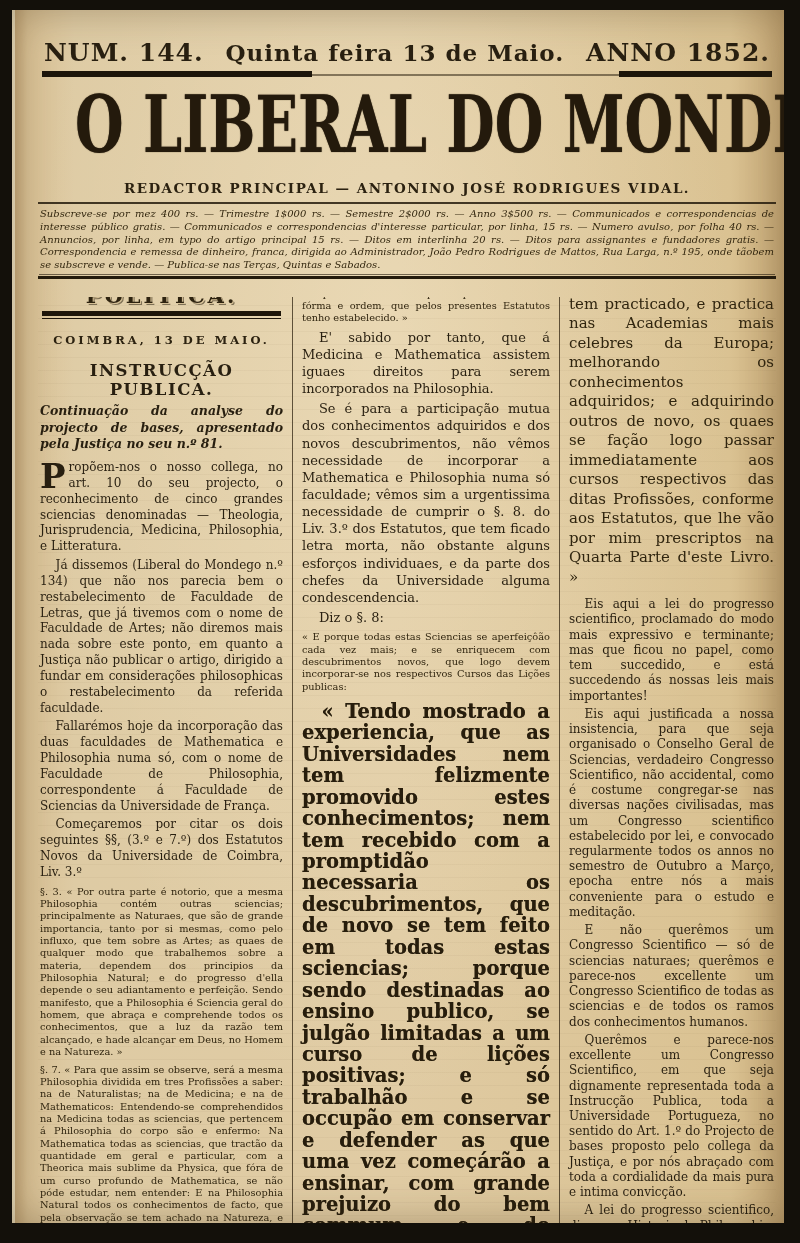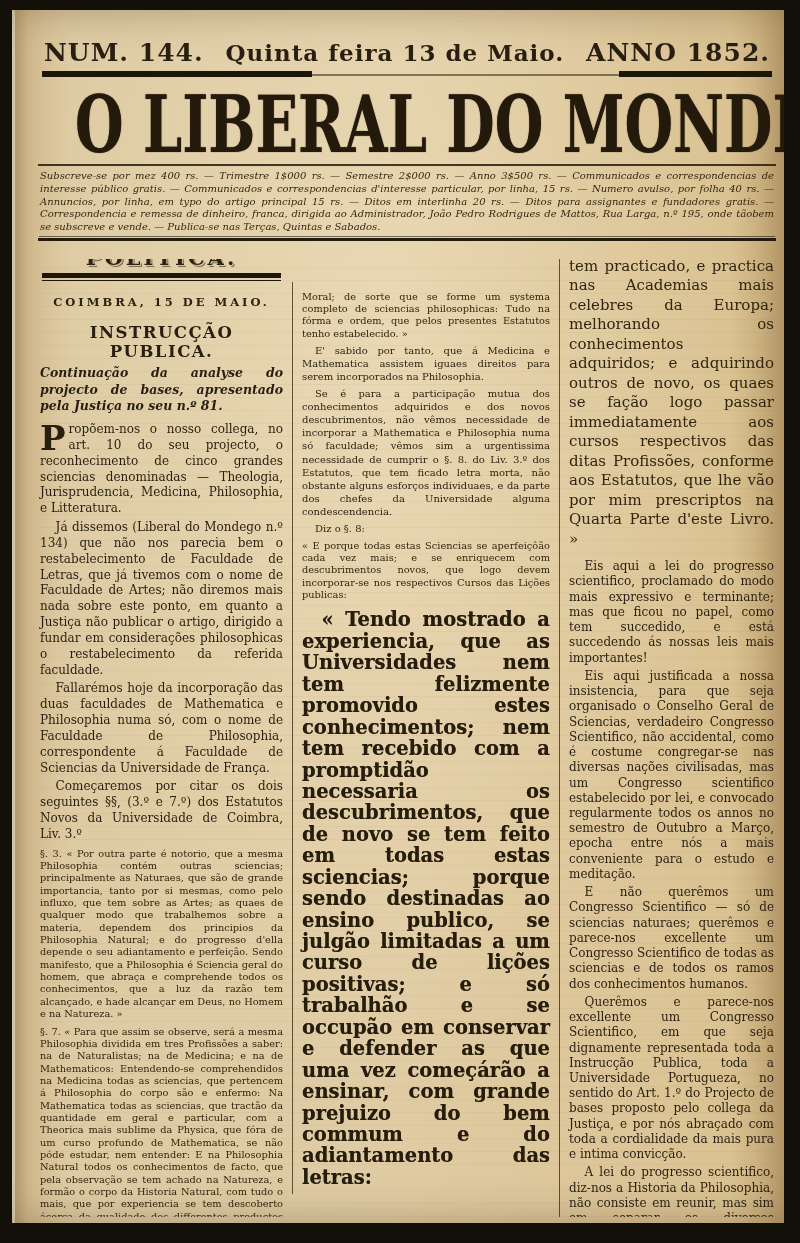--- a/index.html
+++ b/index.html
@@ -67,21 +67,21 @@
   .drop::first-letter{
     font-size:34px;float:left;line-height:.78;padding:3px 3px 0 0;font-weight:bold;
   }
   .small-q{margin:5px 0 4px 0;font-size:9.8px;line-height:1.26;text-align:justify;text-indent:0;
     color:#30250f;}
   .big-quote{
     margin:8px 0 6px 0;font-size:19.5px;line-height:1.1;font-weight:bold;
     text-align:justify;text-indent:1em;color:#271d0c;
     text-shadow:0 0 .6px rgba(39,29,12,.7);
   }
-  .mid-body{font-size:10px;}
+  .mid-body{font-size:13px;}
   .right-body{font-size:12px;line-height:1.27;}
   .right-quote{font-size:15px;line-height:1.3;text-align:justify;text-indent:0;margin:0 0 10px 0;color:#30250f;}
 </style>
 </head>
 <body>
 
 <div class="page">
   <div class="inner">
 
     <header class="masthead">
@@ -89,36 +89,37 @@
         <span>NUM. 144.</span>
         <span class="date">Quinta feira 13 de Maio.</span>
         <span>ANNO 1852.</span>
       </div>
       <div class="bar-row">
         <div class="thin"></div>
         <div class="bar left"></div>
         <div class="bar right"></div>
       </div>
       <h1 class="title">O LIBERAL DO MONDEGO.</h1>
+      <div class="editor">REDACTOR PRINCIPAL — ANTONINO JOSÉ RODRIGUES VIDAL.</div>
       <div class="rule thin-rule"></div>
       <p class="subscription">Subscreve-se por mez 400 rs. — Trimestre 1$000 rs. — Semestre 2$000 rs. — Anno 3$500 rs. — Communicados e correspondencias de interesse público gratis. — Communicados e correspondencias d'interesse particular, por linha, 15 rs. — Numero avulso, por folha 40 rs. — Annuncios, por linha, em typo do artigo principal 15 rs. — Ditos em interlinha 20 rs. — Ditos para assignantes e fundadores gratis. — Correspondencia e remessa de dinheiro, franca, dirigida ao Administrador, João Pedro Rodrigues de Mattos, Rua Larga, n.º 195, onde tãobem se subscreve e vende. — Publica-se nas Terças, Quintas e Sabados.</p>
       <div class="rule thick-rule"></div>
     </header>
 
     <main class="columns">
 
       <section class="col col-left">
         <div class="section-banner">
           <h2>PARTE POLITICA.</h2>
           <div class="double-bar">
             <div class="b1"></div>
             <div class="b2"></div>
           </div>
         </div>
-        <div class="dateline">COIMBRA, 15 DE MAIO.</div>
+        <div class="dateline">COIMBRA, 13 DE MAIO.</div>
         <h3 class="article-title">INSTRUCÇÃO PUBLICA.</h3>
         <p class="subtitle">Continuação da analyse do projecto de bases, apresentado pela Justiça no seu n.º 81.</p>
         <p class="body-p drop">Propõem-nos o nosso collega, no art. 10 do seu projecto, o reconhecimento de cinco grandes sciencias denominadas — Theologia, Jurisprudencia, Medicina, Philosophia, e Litteratura.</p>
         <p class="body-p">Já dissemos (Liberal do Mondego n.º 134) que não nos parecia bem o restabelecimento de Faculdade de Letras, que já tivemos com o nome de Faculdade de Artes; não diremos mais nada sobre este ponto, em quanto a Justiça não publicar o artigo, dirigido a fundar em considerações philosophicas o restabelecimento da referida faculdade.</p>
         <p class="body-p">Fallarémos hoje da incorporação das duas faculdades de Mathematica e Philosophia numa só, com o nome de Faculdade de Philosophia, correspondente á Faculdade de Sciencias da Universidade de França.</p>
         <p class="body-p">Começaremos por citar os dois seguintes §§, (3.º e 7.º) dos Estatutos Novos da Universidade de Coimbra, Liv. 3.º</p>
         <p class="small-q">§. 3. « Por outra parte é notorio, que a mesma Philosophia contém outras sciencias; principalmente as Naturaes, que são de grande importancia, tanto por si mesmas, como pelo influxo, que tem sobre as Artes; as quaes de qualquer modo que trabalhemos sobre a materia, dependem dos principios da Philosophia Natural; e do progresso d'ella depende o seu adiantamento e perfeição. Sendo manifesto, que a Philosophia é Sciencia geral do homem, que abraça e comprehende todos os conhecimentos, que a luz da razão tem alcançado, e hade alcançar em Deus, no Homem e na Natureza. »</p>
         <p class="small-q">§. 7. « Para que assim se observe, será a mesma Philosophia dividida em tres Profissões a saber: na de Naturalistas; na de Medicina; e na de Mathematicos: Entendendo-se comprehendidos na Medicina todas as sciencias, que pertencem á Philosophia do corpo são e enfermo: Na Mathematica todas as sciencias, que tractão da quantidade em geral e particular, com a Theorica mais sublime da Physica, que fóra de um curso profundo de Mathematica, se não póde estudar, nem entender: E na Philosophia Natural todos os conhecimentos de facto, que pela observação se tem achado na Natureza, e formão o corpo da Historia Natural, com tudo o mais, que por experiencia se tem descoberto ácerca da qualidade dos differentes productos da mesma Natureza; ficando tãobem annexos e aggregados a esta ultima profissão os Estudos da Philosophia Racional e</p>
       </section>
 

